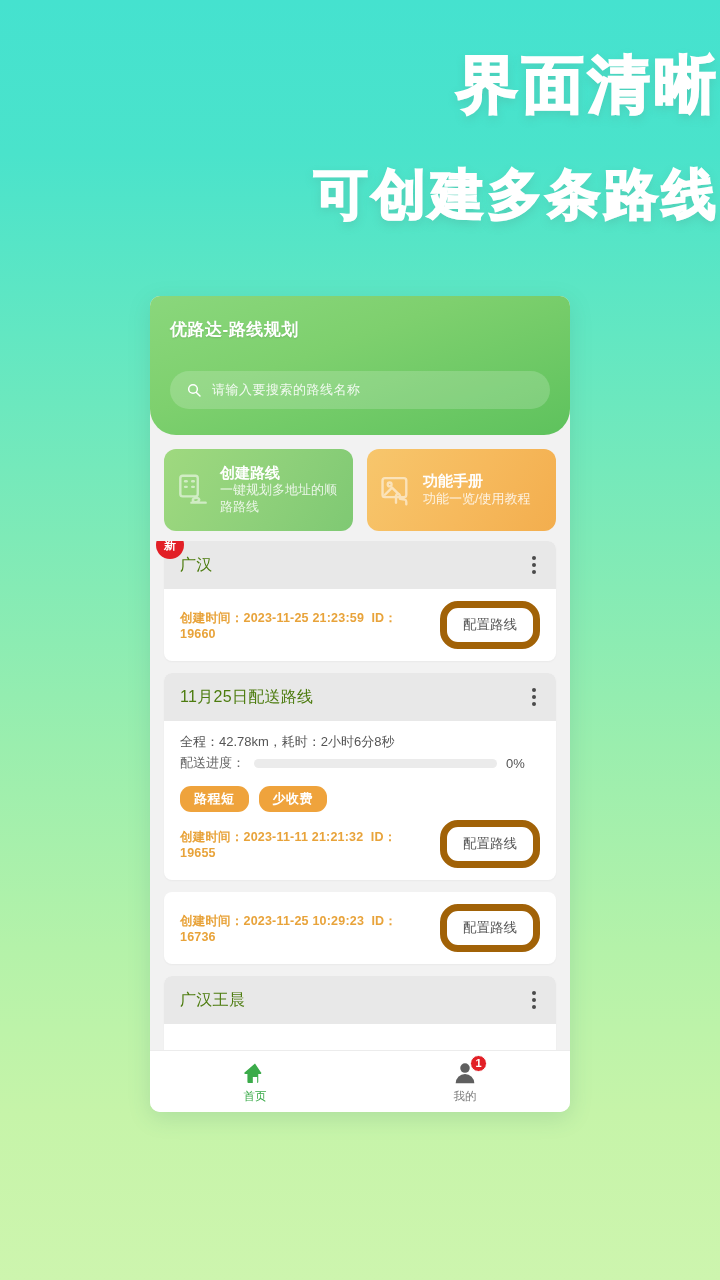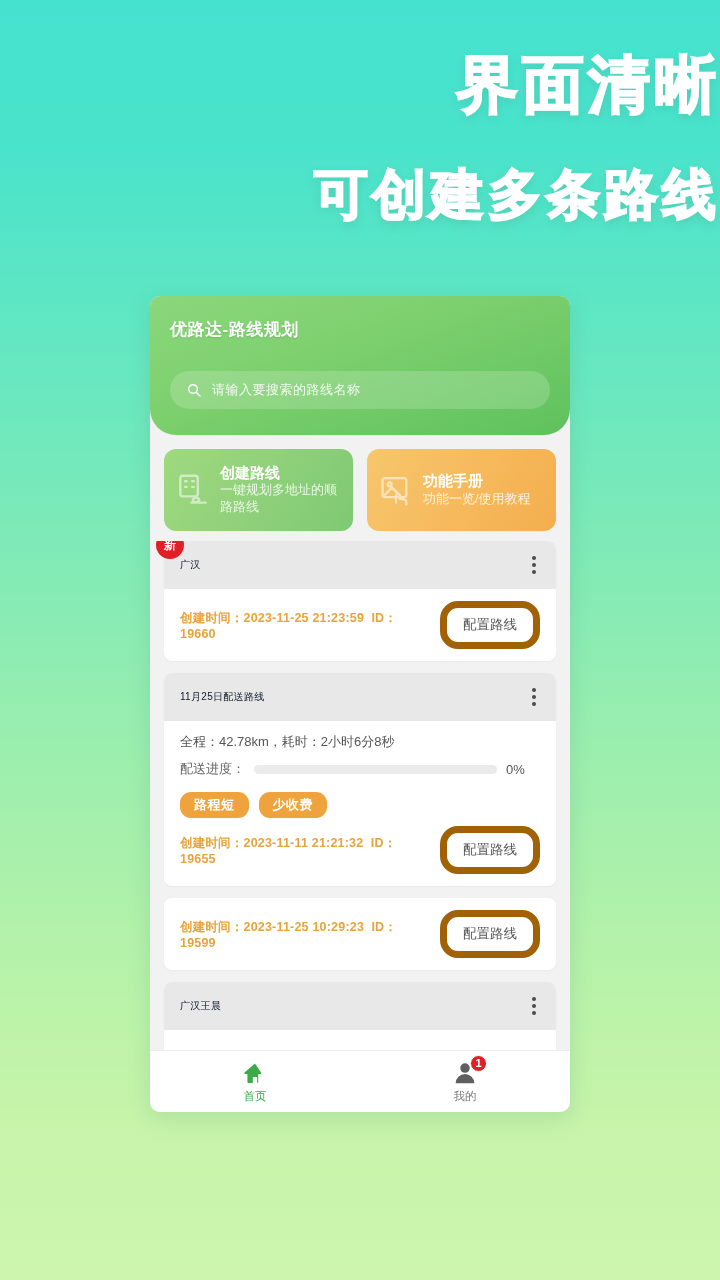--- a/index.html
+++ b/index.html
@@ -90,25 +90,25 @@
     margin-bottom:12px;
     overflow:hidden;
     position:relative;
     box-shadow:0 1px 2px rgba(0,0,0,.04);
   }
   .route-head {
     background:#e8e8e8;
     padding:13px 16px;
     display:flex; align-items:center; justify-content:space-between;
   }
-  .route-title { color:#0f172a; font-size:10px; letter-spacing:.3px; }
+  .route-title { color:#4d7c0f; font-size:16px; letter-spacing:.3px; }
   .dots { display:flex; flex-direction:column; gap:3px; padding:2px 4px; }
   .dots i { width:4px; height:4px; border-radius:50%; background:#4a4a4a; display:block; }
   .route-body { padding:12px 16px 12px 16px; }
-  .route-meta-line { color:#555555; font-size:13px; margin-bottom:9px; }
+  .route-meta-line { color:#555555; font-size:13px; margin-bottom:3px; }
   .progress-row { display:flex; align-items:center; gap:9px; margin-bottom:14px; }
   .progress-label { color:#666666; font-size:13px; white-space:nowrap; }
   .progress-track { flex:1 1 auto; height:9px; background:#ebebeb; border-radius:5px; overflow:hidden; }
   .progress-fill { height:100%; background:#f3a93c; border-radius:5px; width:0%; }
   .progress-value { color:#555555; font-size:13px; width:34px; }
   .tags { display:flex; gap:10px; margin-bottom:8px; }
   .tag {
     background:#efa33c; color:#ffffff; font-size:13px; font-weight:bold;
     padding:4px 14px; border-radius:11px; letter-spacing:.5px;
   }
@@ -264,21 +264,21 @@
             <button class="config-btn">配置路线</button>
           </div>
         </div>
       </div>
     </div>
 
     <div class="card-wrap">
       <div class="route-card">
         <div class="route-body">
           <div class="route-footer">
-            <span class="created"><span>创建时间：</span><span>2023-11-25 10:29:23</span>&nbsp; <span>ID：</span><span>19599</span></span>
+            <span class="created"><span>创建时间：</span><span>2023-11-25 10:29:23</span>&nbsp; <span>ID：</span><span>16736</span></span>
             <button class="config-btn">配置路线</button>
           </div>
         </div>
       </div>
     </div>
 
     <div class="card-wrap">
       <div class="route-card">
         <div class="route-head">
           <span class="route-title">广汉王晨</span>

